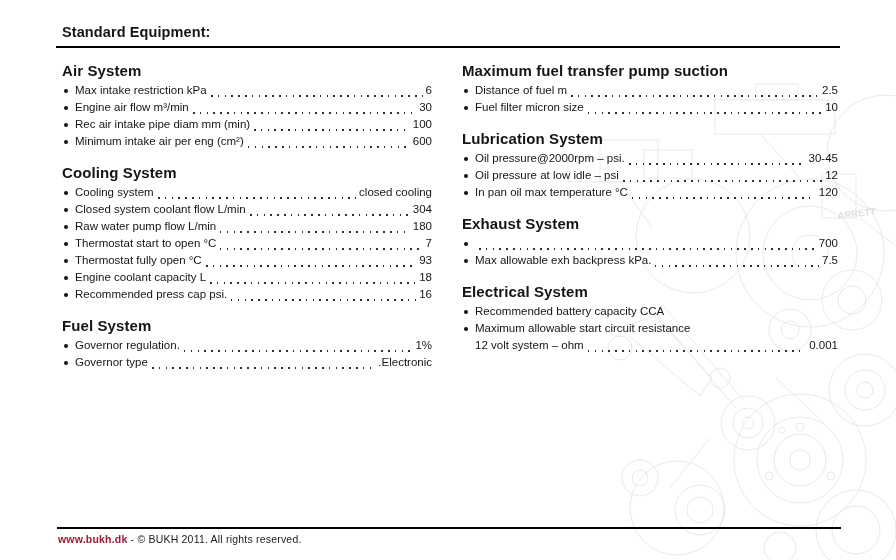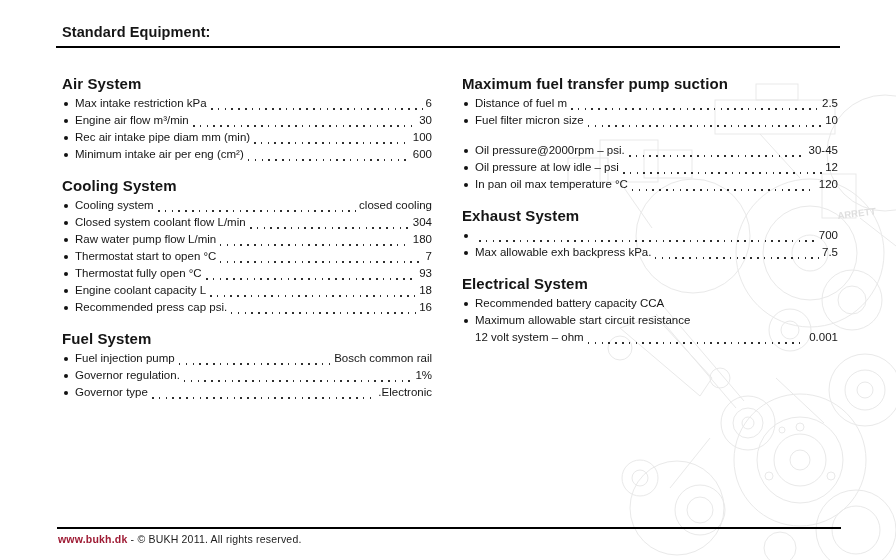--- a/index.html
+++ b/index.html
@@ -13,21 +13,21 @@
   body{font-family:"Liberation Sans","DejaVu Sans",sans-serif;color:var(--text);}
   .page{position:relative;width:896px;height:560px;background:#fff;}
 
   
   .engine-art{position:absolute;right:0;top:78px;pointer-events:none;}
 
   .content{position:absolute;left:56px;top:24px;width:784px;}
   .page-title{font-size:14.5px;font-weight:bold;letter-spacing:.1px;
     padding:0 0 6px 6px;border-bottom:2px solid #000;}
 
-  .columns{display:flex;gap:30px;padding:13px 2px 0 6px;position:relative;}
+  .columns{display:flex;gap:30px;padding:0 2px 0 6px;position:relative;}
   .col{display:block;}
   .col-left{flex:0 0 370px;}
   .col-right{flex:0 0 376px;}
 
   .section{margin-top:13px;}
   .sec-heading{font-size:15px;font-weight:bold;line-height:19px;margin-bottom:2px;letter-spacing:.1px;}
   .sec-items{list-style:none;}
 
   .spec-row{position:relative;padding-left:13px;font-size:11.5px;line-height:17px;}
   .bullet{position:absolute;left:2px;top:6.5px;width:4px;height:4px;border-radius:50%;
@@ -222,29 +222,20 @@
       <span class="value">16</span>
     </div>
 
   </li>
 </ul>
   </section>
 
   <section class="section">
     <h2 class="sec-heading">Fuel System</h2>
     <ul class="sec-items">
-  <li class="spec-row">
-    <span class="bullet"></span>
-    <div class="line line1">
-      <span class="label">Fuel injection pump</span>
-      <span class="dots"></span>
-      <span class="value">Bosch common rail</span>
-    </div>
-
-  </li>
 
   <li class="spec-row">
     <span class="bullet"></span>
     <div class="line line1">
       <span class="label">Governor regulation.</span>
       <span class="dots"></span>
       <span class="value">1%</span>
     </div>
 
   </li>
@@ -281,20 +272,21 @@
       <span class="label">Fuel filter micron size</span>
       <span class="dots"></span>
       <span class="value">10</span>
     </div>
 
   </li>
 </ul>
   </section>
 
   <section class="section">
+    <h2 class="sec-heading">Lubrication System</h2>
     <ul class="sec-items">
   <li class="spec-row">
     <span class="bullet"></span>
     <div class="line line1">
       <span class="label">Oil pressure@2000rpm – psi.</span>
       <span class="dots"></span>
       <span class="value">30-45</span>
     </div>
 
   </li>

